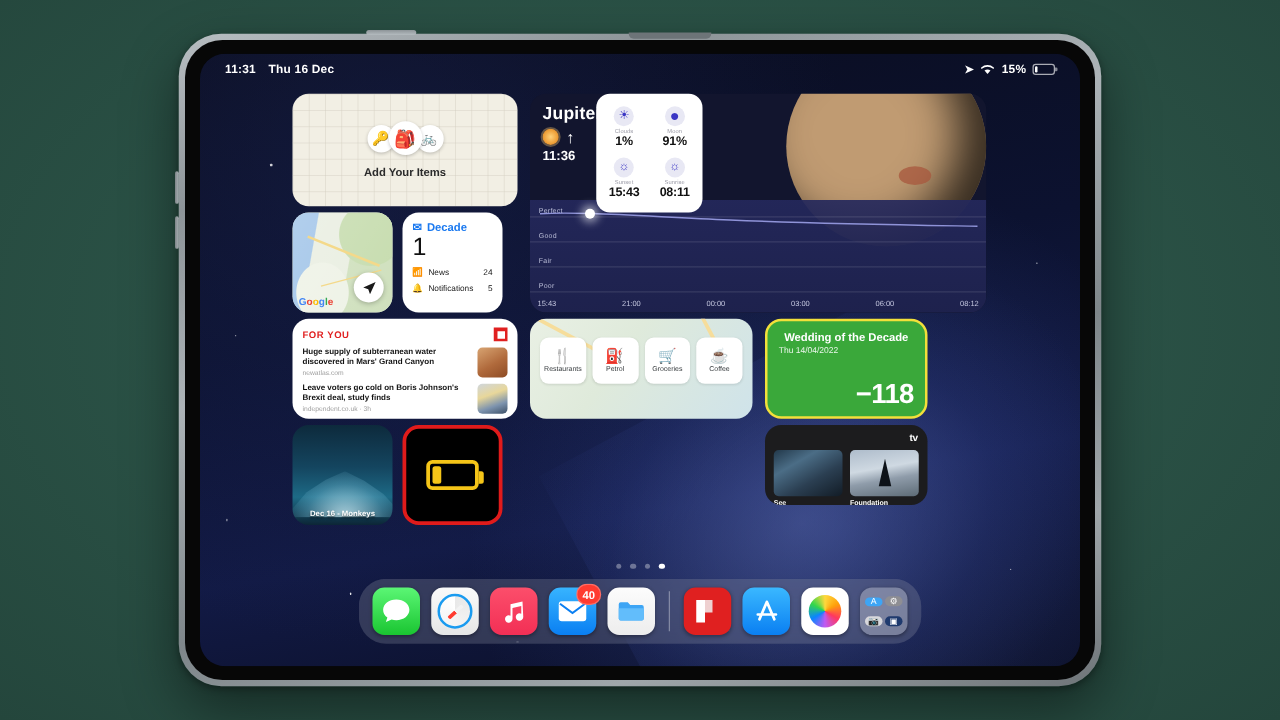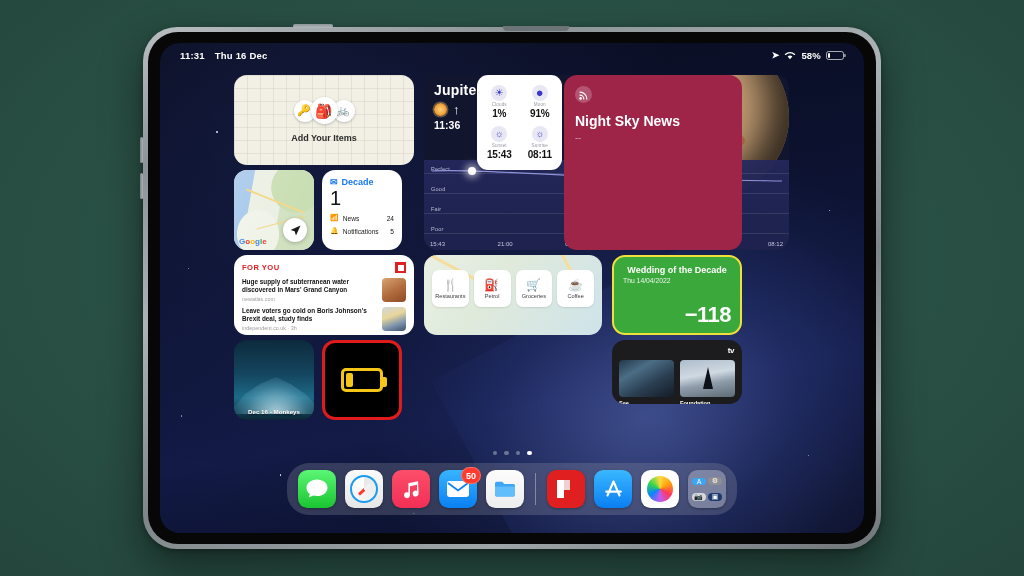--- a/index.html
+++ b/index.html
@@ -319,21 +319,21 @@
         <div class="sb-left">
           <span>11:31</span>
           <span>Thu 16 Dec</span>
         </div>
         <div class="sb-right">
           <span style="font-size:9px;">➤</span>
           <svg width="12" height="9" viewBox="0 0 12 9">
             <path d="M6 8.2 L3.6 5.4 A4 4 0 0 1 8.4 5.4 Z" fill="#fff"></path>
             <path d="M1.4 3.4 A7 7 0 0 1 10.6 3.4" stroke="#fff" stroke-width="1.3" fill="none" stroke-linecap="round"></path>
           </svg>
-          <span>58%</span>
+          <span>15%</span>
           <span class="batt-shell">
               <span class="batt-fill"></span>
             </span>
         </div>
       </div>
 
       <div class="grid">
 
         <div class="w" id="w-findmy">
           <div class="fm-grid"></div>
@@ -401,31 +401,20 @@
               <div class="wx-val">15:43</div>
             </div>
             <div class="wx-cell">
               <div class="wx-ico">☼</div>
               <div class="wx-cap">Sunrise</div>
               <div class="wx-val">08:11</div>
             </div>
           </div>
         </div>
 
-        <div class="w" id="w-news-red">
-          <div class="rss-ico">
-            <svg width="10" height="10" viewBox="0 0 10 10">
-              <circle cx="1.6" cy="8.4" r="1.3" fill="#fff"></circle>
-              <path d="M1 5.2a3.8 3.8 0 0 1 3.8 3.8" stroke="#fff" stroke-width="1.2" fill="none" stroke-linecap="round"></path>
-              <path d="M1 2.2a6.8 6.8 0 0 1 6.8 6.8" stroke="#fff" stroke-width="1.2" fill="none" stroke-linecap="round"></path>
-            </svg>
-          </div>
-          <div class="nsn-title">Night Sky News</div>
-          <div class="nsn-sub">--</div>
-        </div>
 
         <div class="w" id="w-map">
           <div class="map-art"></div>
           <div class="map-road" style="left:10px; top:30px; width:62px; height:1.6px; transform:rotate(22deg);"></div>
           <div class="map-road" style="left:22px; top:52px; width:50px; height:1.4px; transform:rotate(-15deg);"></div>
           <div class="map-logo">
             <span>G</span><span>o</span><span>o</span><span>g</span><span>l</span><span>e</span>
           </div>
           <div class="map-nav">
             <svg width="13" height="13" viewBox="0 0 13 13">
@@ -560,21 +549,21 @@
         <div class="app app-music">
           <svg width="20" height="20" viewBox="0 0 20 20">
               <path d="M17 2.2 7.4 4.3v9.2a3 3 0 1 0 1.6 2.6V7.3l7-1.5v6.1a3 3 0 1 0 1.6 2.6z" fill="#fff"></path>
             </svg>
         </div>
         <div class="app app-mail">
           <svg width="24" height="18" viewBox="0 0 24 18">
               <rect x="1" y="1" width="22" height="16" rx="2.4" fill="#fff"></rect>
               <path d="M2 3 L12 10.4 L22 3" stroke="#0a7ff2" stroke-width="1.7" fill="none"></path>
             </svg>
-          <span class="badge">50</span>
+          <span class="badge">40</span>
         </div>
         <div class="app app-files">
           <svg width="24" height="20" viewBox="0 0 24 20">
               <path d="M2 4.4a1.6 1.6 0 0 1 1.6-1.6h5.6l2 2.2h9.2A1.6 1.6 0 0 1 22 6.6v9.2a1.6 1.6 0 0 1-1.6 1.6H3.6A1.6 1.6 0 0 1 2 15.8z" fill="#3da5f5"></path>
               <path d="M2 7.6h20v8.2a1.6 1.6 0 0 1-1.6 1.6H3.6A1.6 1.6 0 0 1 2 15.8z" fill="#62bdfb"></path>
             </svg>
         </div>
         <div class="dock-div"></div>
         <div class="app app-flip">
           <svg width="22" height="22" viewBox="0 0 22 22">

